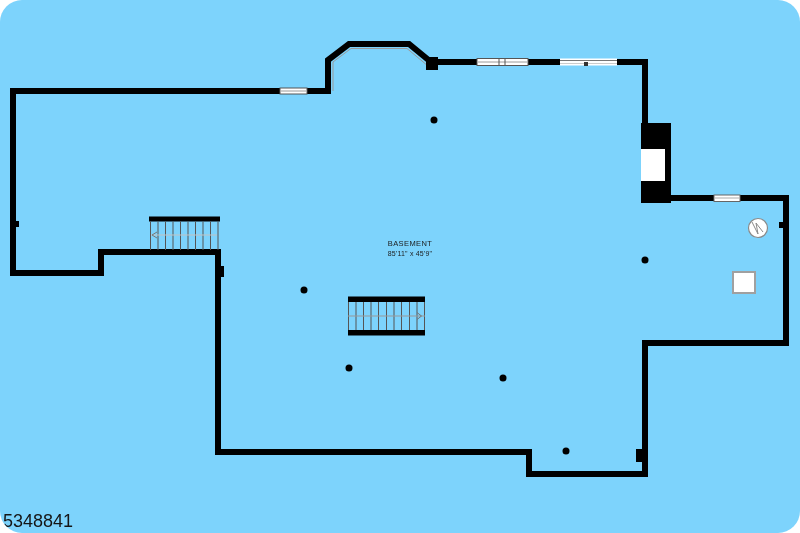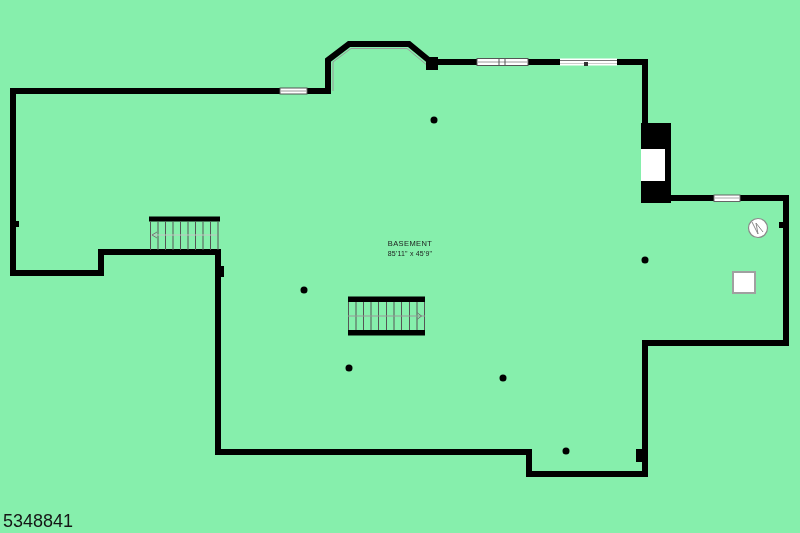--- a/index.html
+++ b/index.html
@@ -1,21 +1,22 @@
 <!DOCTYPE html>
 <html><head>
 <meta charset="utf-8">
 <style>
   html,body{margin:0;padding:0;background:#ffffff;}
   .canvas{
     position:relative;
     width:800px;height:533px;
-    background:#86efac;
+    background:#7dd3fc;
     overflow:hidden;
     font-family:"Liberation Sans", sans-serif;
+    border-radius:22px;
   }
   svg{display:block;}
   .room-label{
     font-family:"Liberation Sans", sans-serif;
     font-size:7.5px;
     letter-spacing:.4px;
     fill:#1c1c1c;
     text-anchor:middle;
   }
   .room-dims{

